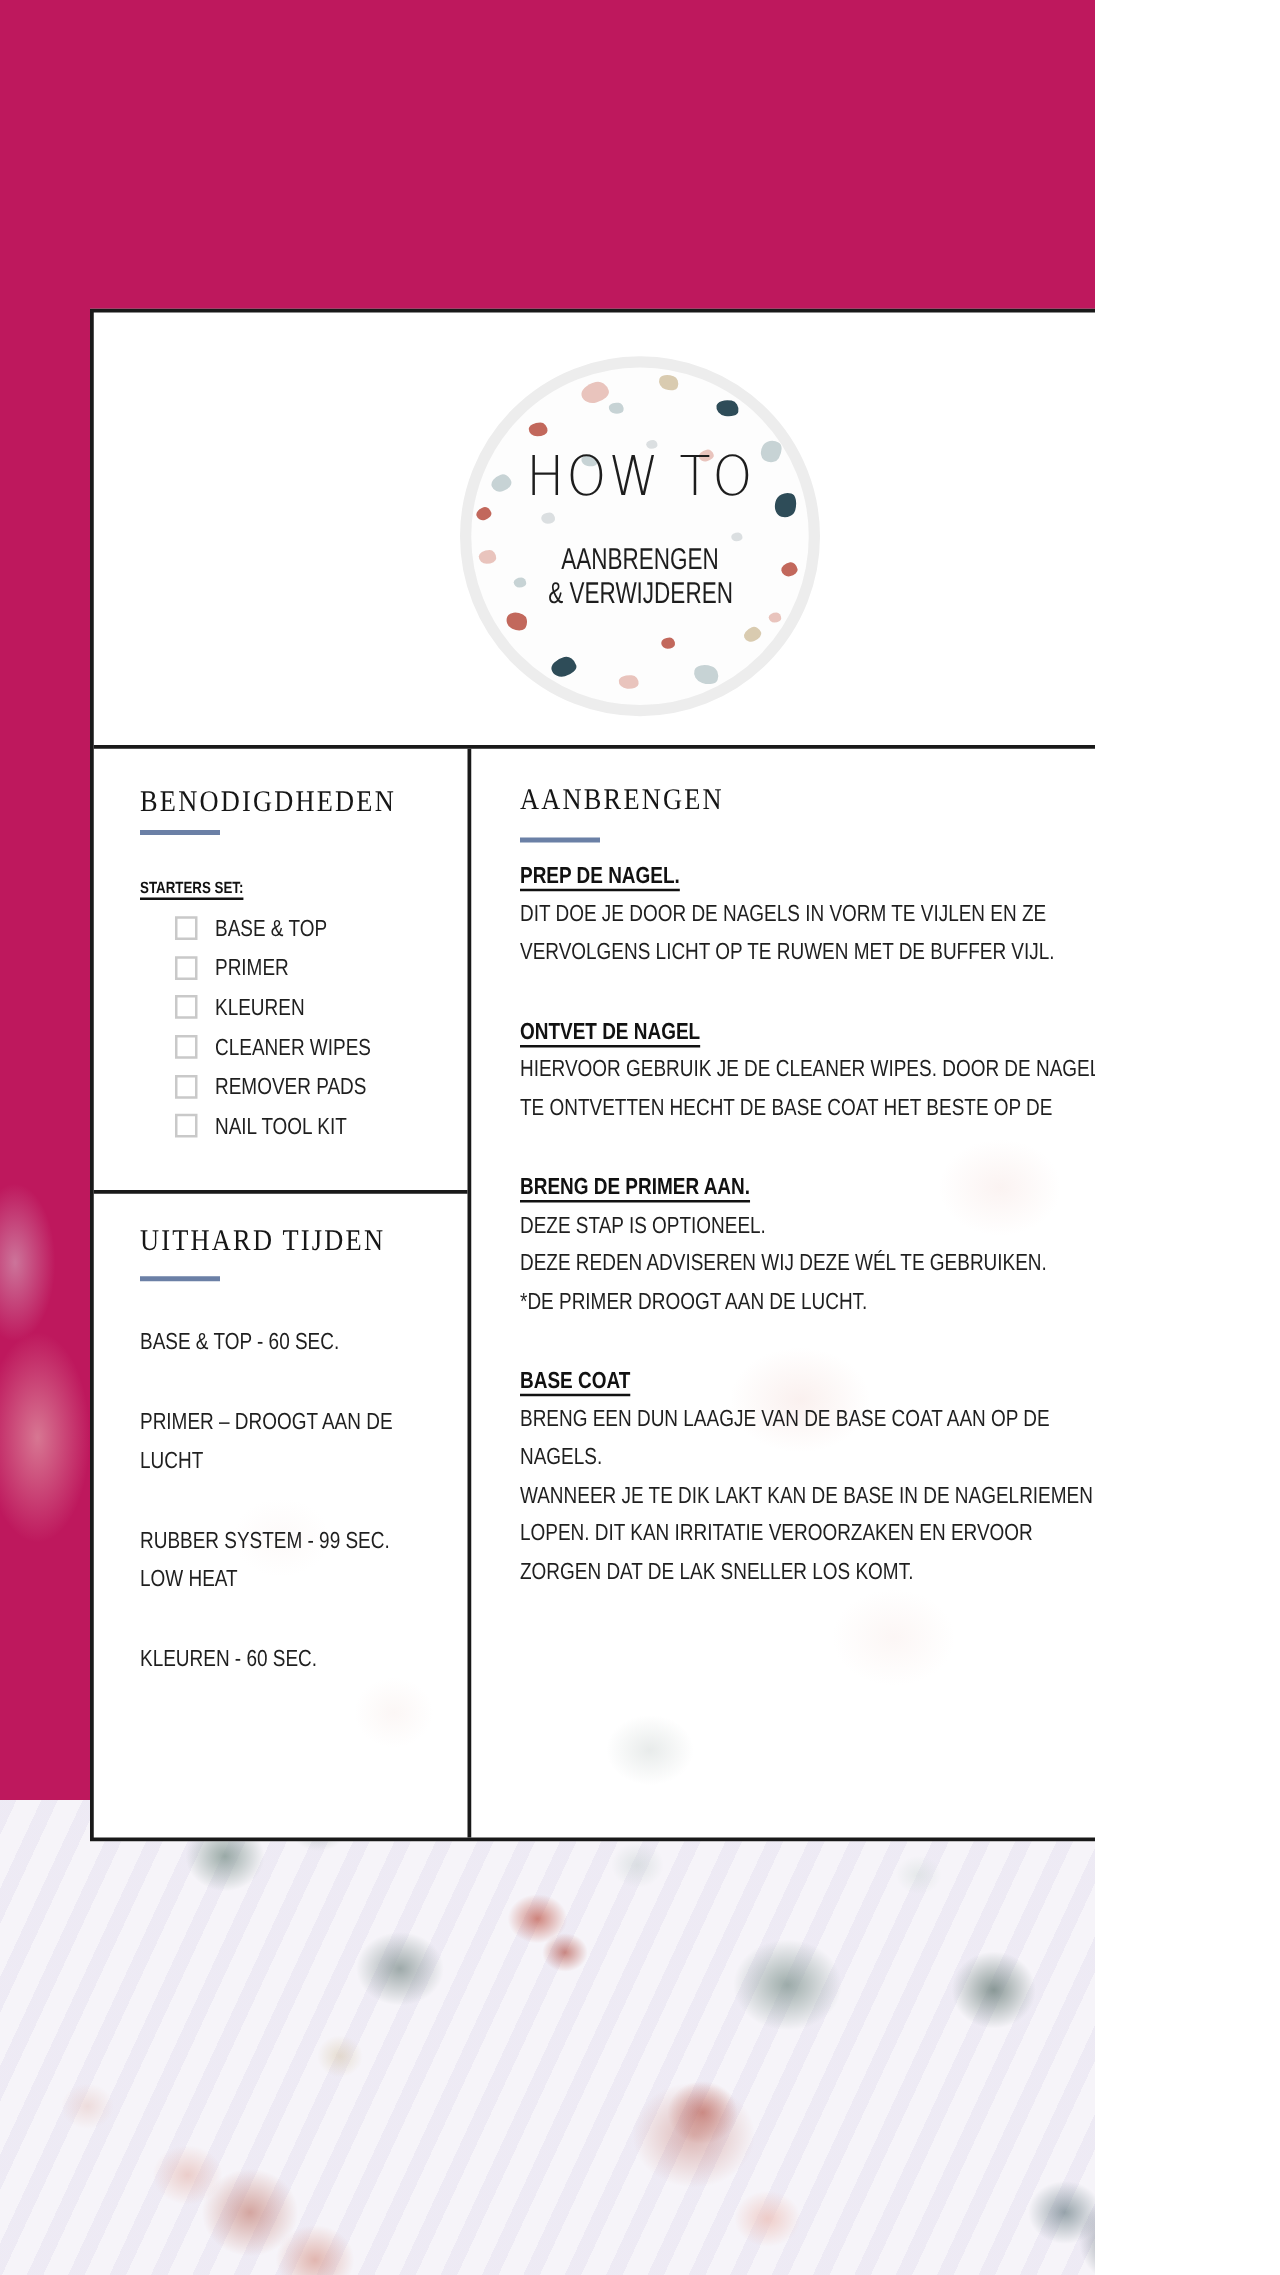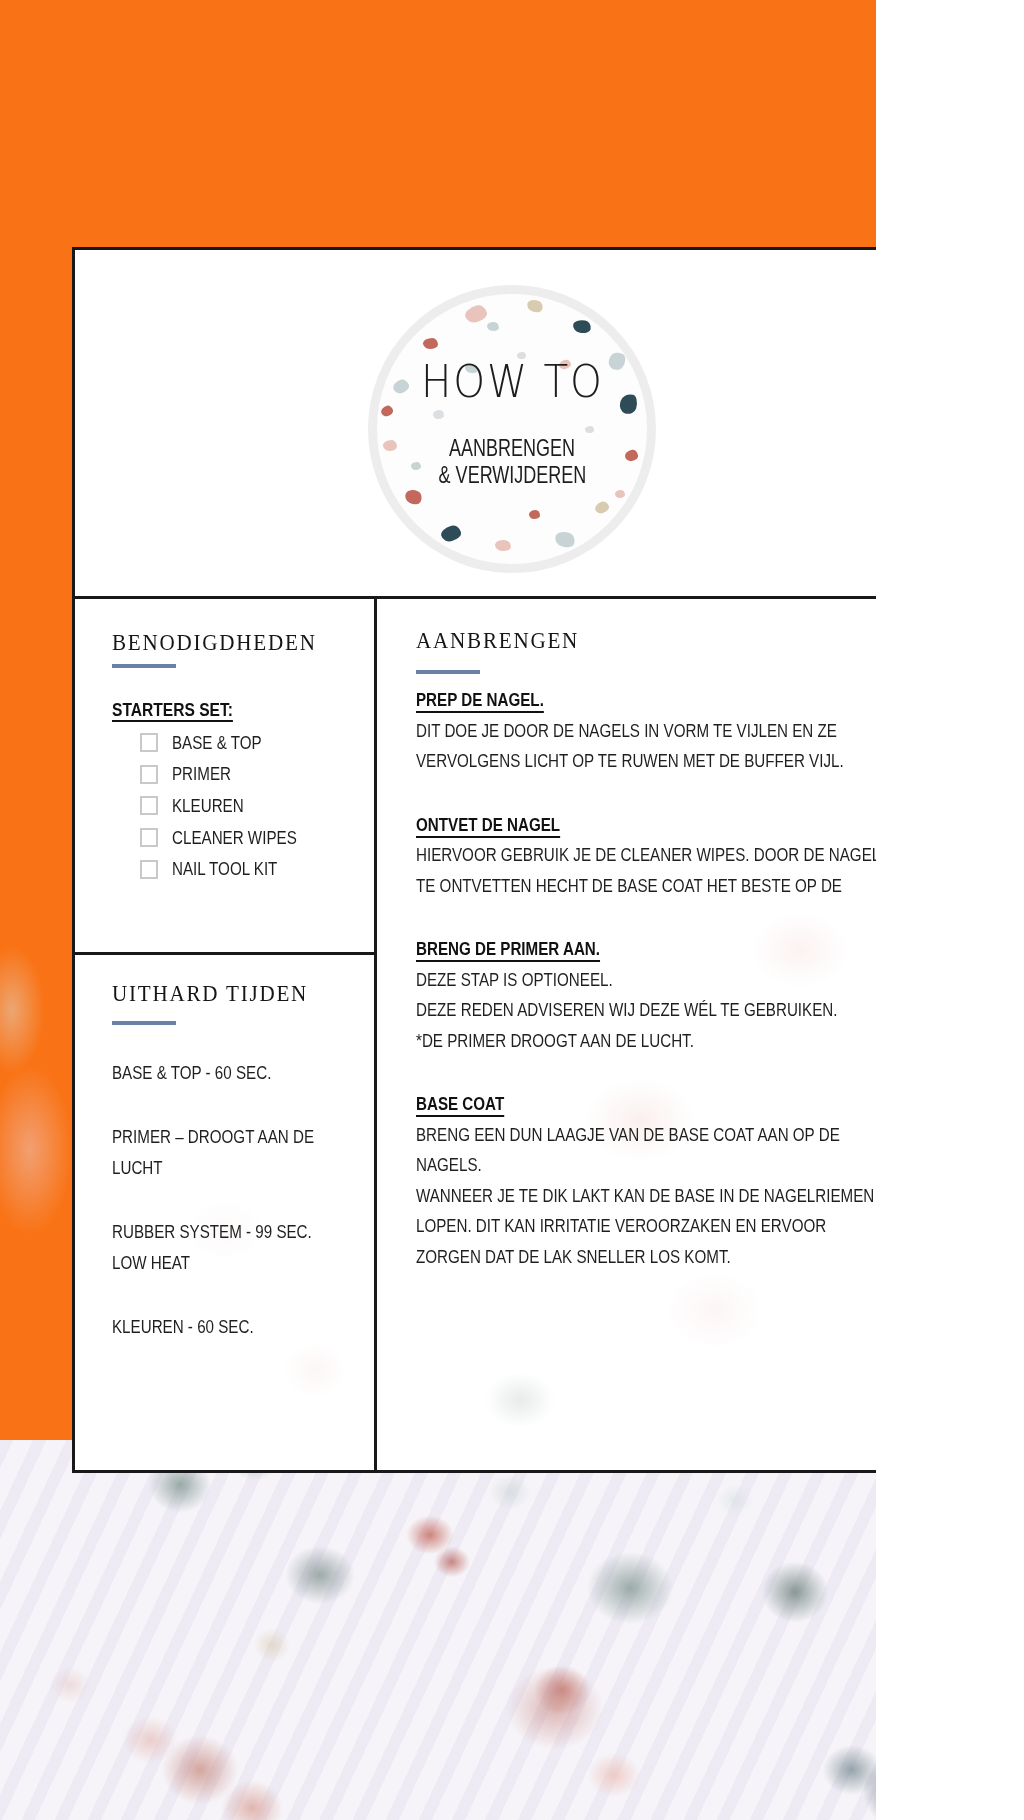--- a/index.html
+++ b/index.html
@@ -1,16 +1,16 @@
 <!DOCTYPE html>
 <html><head>
 <meta charset="utf-8">
 <style>
   html,body{margin:0;padding:0;background:#ffffff;}
-  #page{position:relative;width:876px;height:1820px;background:#f97316;overflow:hidden;
+  #page{position:relative;width:876px;height:1820px;background:#be185d;overflow:hidden;
         font-family:"Liberation Sans",sans-serif;color:#1f1f1f;}
 
   
   .side-washes{position:absolute;inset:0;pointer-events:none;
     background:
       radial-gradient(60px 120px at 30px 1150px, rgba(236,196,190,.55), transparent 70%),
       radial-gradient(46px 90px at 12px 1010px, rgba(222,228,228,.45), transparent 70%),
       radial-gradient(50px 90px at 1012px 760px, rgba(240,220,216,.40), transparent 70%),
       radial-gradient(40px 70px at 1016px 1200px, rgba(226,214,226,.45), transparent 70%);}
   .watercolor{position:absolute;left:0;top:1440px;width:1024px;height:380px;
@@ -75,21 +75,21 @@
   .bar{width:64px;height:4px;background:#6b80a6;}
   .cx{display:inline-block;transform:scaleX(.82);transform-origin:0 50%;white-space:nowrap;}
   .bl{line-height:30.5px;font-size:18.5px;}
   .ptitle{font-weight:700;}
   .ptitle .cx{text-decoration:underline;text-decoration-thickness:2px;text-underline-offset:5px;color:#111;}
 
   .col-left-1{position:absolute;left:37px;top:378px;width:255px;}
   .col-left-2{position:absolute;left:37px;top:729px;width:258px;}
   .col-right {position:absolute;left:341px;top:376px;width:540px;}
 
-  .list-title{margin-top:27px;font-size:19px;line-height:30px;font-weight:700;text-decoration:underline;}
+  .list-title{margin-top:27px;font-size:13px;line-height:30px;font-weight:700;text-decoration:underline;}
   .list-title .cx{text-decoration:underline;text-decoration-thickness:2px;text-underline-offset:4px;color:#111;}
   .chk{display:flex;align-items:center;height:31.6px;font-size:18.5px;}
   .chk .box{flex:0 0 auto;width:14px;height:15px;margin-left:28px;margin-right:14px;
     border:2px solid #c9c9c9;background:#ffffff;}
   .checklist{margin-top:2px;}
 
   .times{margin-top:9px;}
   .entry{margin-bottom:31.6px;margin-top:32px;}
   .entry .bl{line-height:31.6px;}
   .col-left-1 .bar{margin-top:8px;}
@@ -164,20 +164,24 @@
         <div class="chk">
             <span class="box"></span>
             <span class="cx">KLEUREN</span>
           </div>
         <div class="chk">
             <span class="box"></span>
             <span class="cx">CLEANER WIPES</span>
           </div>
         <div class="chk">
             <span class="box"></span>
+            <span class="cx">REMOVER PADS</span>
+          </div>
+        <div class="chk">
+            <span class="box"></span>
             <span class="cx">NAIL TOOL KIT</span>
           </div>
       </div>
     </div>
 
     <div class="col-left-2">
       <h2><span class="sq">UITHARD TIJDEN</span></h2>
       <div class="bar"></div>
       <div class="times">
         <div class="entry">

